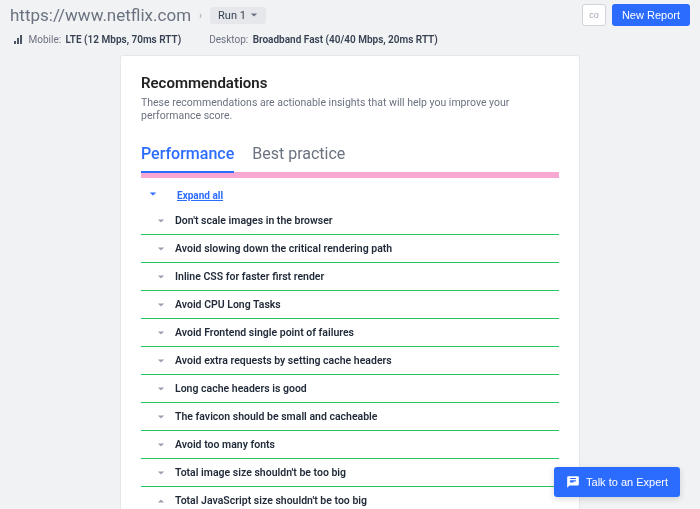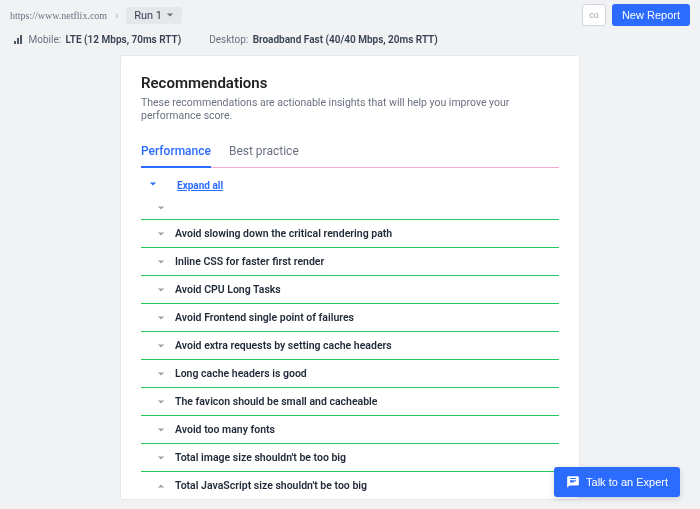--- a/index.html
+++ b/index.html
@@ -1,33 +1,33 @@
 <!DOCTYPE html>
 <html><head>
 <meta charset="utf-8">
 <style>
   * { box-sizing: border-box; margin: 0; padding: 0; }
   html, body { width: 700px; height: 509px; overflow: hidden; font-family: -apple-system, BlinkMacSystemFont, "Segoe UI", Roboto, Arial, sans-serif; background: #f1f2f4; color: #222; }
   .topbar { display: flex; align-items: center; padding: 6px 10px; background: #f1f2f4; height: 30px; }
-  .url { color: #6b7280; font-size: 10px; font-family: Liberation Serif, serif; }
+  .url { color: #6b7280; font-size: 17px; }
   .chev { color: #9ca3af; font-size: 10px; margin: 0 6px 0 8px; }
   .run-chip { display: inline-flex; align-items: center; gap: 4px; background: #e5e7eb; border-radius: 3px; padding: 2px 8px; font-size: 11px; color: #374151; margin-left: 2px; cursor: pointer; }
   .run-chip svg { width: 8px; height: 8px; fill: #6b7280; }
   .spacer { flex: 1; }
   .square-btn { width: 24px; height: 22px; border: 1px solid #d1d5db; border-radius: 3px; background: #fff; color: #9ca3af; font-size: 9px; display: inline-flex; align-items: center; justify-content: center; cursor: pointer; margin-right: 6px; }
   .new-report { background: #2b6cff; color: #fff; border: none; border-radius: 3px; padding: 5px 10px; font-size: 11px; font-weight: 500; cursor: pointer; }
   .device-bar { display: flex; align-items: center; gap: 28px; padding: 4px 10px 10px 14px; font-size: 10px; color: #374151; }
   .device-bar .lbl { color: #6b7280; margin-right: 2px; }
   .device-bar .bold { font-weight: 600; }
   .device-bar svg { width: 10px; height: 10px; fill: #4b5563; vertical-align: middle; margin-right: 2px; }
   .page-wrap { display: flex; justify-content: center; }
   .card { background: #fff; width: 460px; border: 1px solid #e5e7eb; border-radius: 3px; padding: 18px 20px 0 20px; }
   .card h2 { font-size: 15px; font-weight: 600; margin-bottom: 4px; }
   .card .sub { font-size: 10.5px; color: #6b7280; margin-bottom: 16px; }
-  .tabs { display: flex; gap: 18px; border-bottom: 1px solid #f9a8d4; font-size: 12px; }
+  .tabs { display: flex; gap: 18px; border-bottom: 6px solid #f9a8d4; font-size: 16px; }
   .tab { padding: 6px 0 8px 0; color: #6b7280; cursor: pointer; border-bottom: 2px solid transparent; margin-bottom: -1px; }
   .tab.active { color: #2b6cff; border-bottom-color: #2b6cff; font-weight: 500; }
   .expand-row { display: flex; align-items: flex-start; gap: 20px; padding: 12px 0 6px 8px; font-weight: bold; }
   .expand-row a { color: #2b6cff; font-size: 10px; text-decoration: underline; cursor: pointer; }
   .expand-row svg { width: 8px; height: 8px; fill: #2b6cff; }
   .rec-list { display: flex; flex-direction: column; }
   .rec-item { display: flex; align-items: center; gap: 10px; padding: 7px 0 7px 16px; border-top: 1px solid #22c55e; cursor: pointer; }
   .rec-item:first-child { border-top: none; }
   .rec-item .title { font-size: 10.5px; font-weight: 600; color: #1f2937; }
   .rec-item svg { width: 8px; height: 8px; fill: #9ca3af; flex-shrink: 0; }
@@ -81,20 +81,21 @@
           <path d="M1 3l4 4 4-4z"></path>
         </svg>
       <a>Expand all</a>
     </div>
 
     <div class="rec-list" id="rec-list">
         <div class="rec-item">
           <svg viewBox="0 0 10 10">
             <path d="M1 3l4 4 4-4z"></path>
           </svg>
+          <span class="title">Don't scale images in the browser</span>
         </div>
         <div class="rec-item">
           <svg viewBox="0 0 10 10">
             <path d="M1 3l4 4 4-4z"></path>
           </svg>
           <span class="title">Avoid slowing down the critical rendering path</span>
         </div>
         <div class="rec-item">
           <svg viewBox="0 0 10 10">
             <path d="M1 3l4 4 4-4z"></path>

